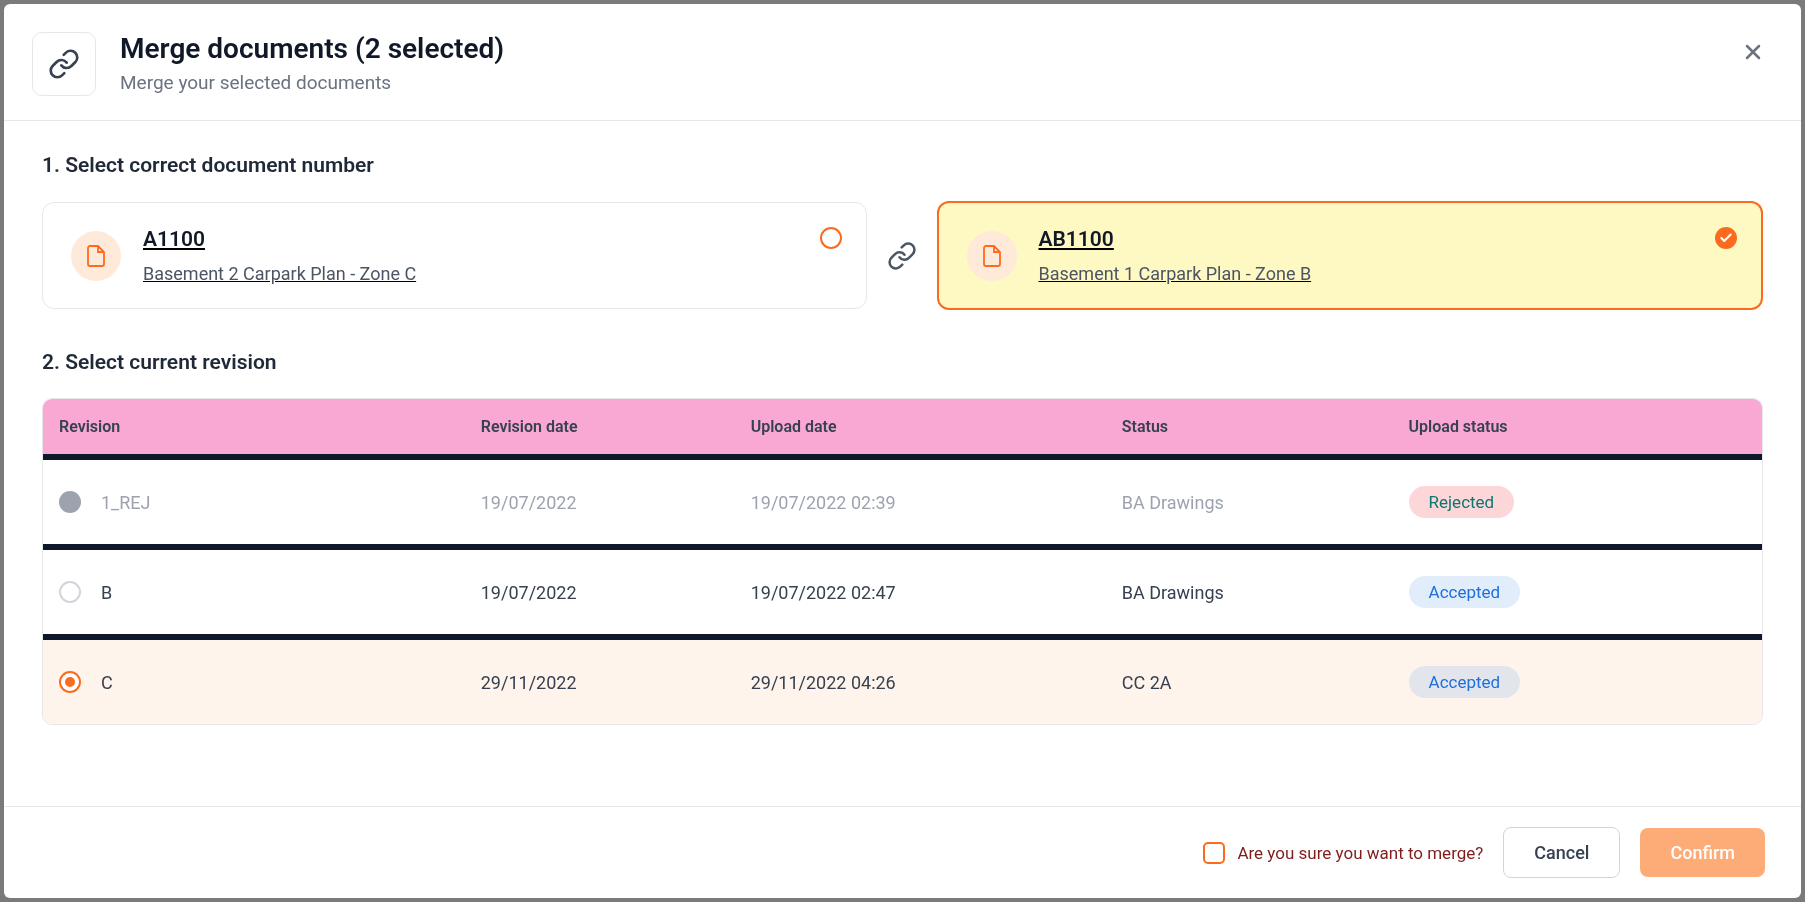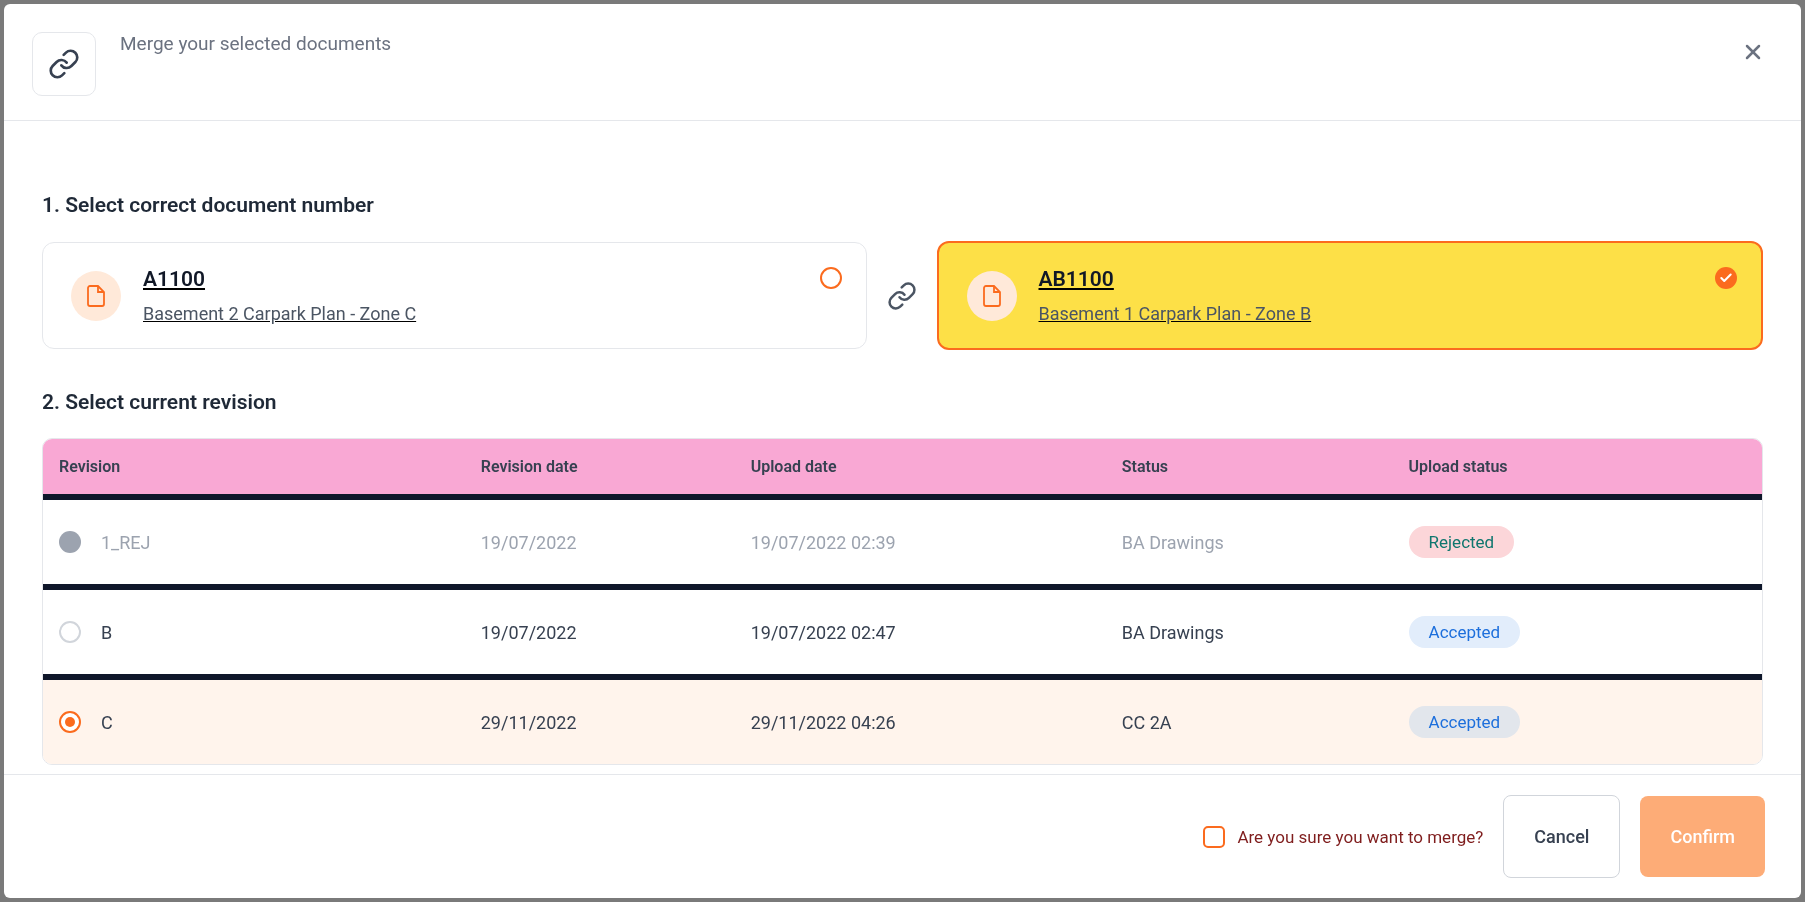--- a/index.html
+++ b/index.html
@@ -68,42 +68,41 @@
     .modal-body {
       flex: 1;
       padding: 32px 38px;
       overflow-y: auto;
     }
     .section-title {
       font-size: 21px;
       font-weight: 600;
       color: #1f2937;
       margin-bottom: 24px;
-      margin-top: 40px;
     }
     .doc-select-row {
       display: flex;
       align-items: center;
       gap: 20px;
       margin-bottom: 40px;
     }
     .doc-card {
       flex: 1;
       border: 1px solid #e5e7eb;
       border-radius: 12px;
       padding: 24px 28px;
       display: flex;
       align-items: center;
       position: relative;
       cursor: pointer;
       background: #fff;
     }
     .doc-card.selected {
       border: 2px solid #fb6b1e;
-      background: #fde047;
+      background: #fef9c3;
     }
     .doc-icon-circle {
       width: 50px;
       height: 50px;
       border-radius: 50%;
       background: #ffe9d9;
       display: flex;
       align-items: center;
       justify-content: center;
       margin-right: 22px;
@@ -253,21 +252,21 @@
       height: 22px;
       border: 2px solid #fb6b1e;
       border-radius: 5px;
       cursor: pointer;
     }
     .confirm-label {
       font-size: 17px;
       color: #7f1d1d;
     }
     .btn {
-      padding: 30px 30px;
+      padding: 14px 30px;
       border-radius: 8px;
       font-size: 18px;
       cursor: pointer;
       font-weight: 500;
     }
     .btn-cancel {
       background: #fff;
       border: 1px solid #d1d5db;
       color: #374151;
     }
@@ -282,20 +281,21 @@
 
 <div class="modal">
   <div class="modal-header">
     <div class="header-icon-box">
       <svg width="32" height="32" viewBox="0 0 24 24" fill="none" stroke="#374151" stroke-width="2" stroke-linecap="round" stroke-linejoin="round">
         <path d="M10 13a5 5 0 0 0 7.54.54l3-3a5 5 0 0 0-7.07-7.07l-1.72 1.71"></path>
         <path d="M14 11a5 5 0 0 0-7.54-.54l-3 3a5 5 0 0 0 7.07 7.07l1.71-1.71"></path>
       </svg>
     </div>
     <div class="header-titles">
+      <div class="modal-title">Merge documents (2 selected)</div>
       <div class="modal-subtitle">Merge your selected documents</div>
     </div>
     <button class="close-btn">
       <svg width="24" height="24" viewBox="0 0 24 24" fill="none" stroke="currentColor" stroke-width="2.5" stroke-linecap="round">
         <line x1="18" y1="6" x2="6" y2="18"></line>
           <line x1="6" y1="6" x2="18" y2="18"></line>
       </svg>
     </button>
   </div>
 

